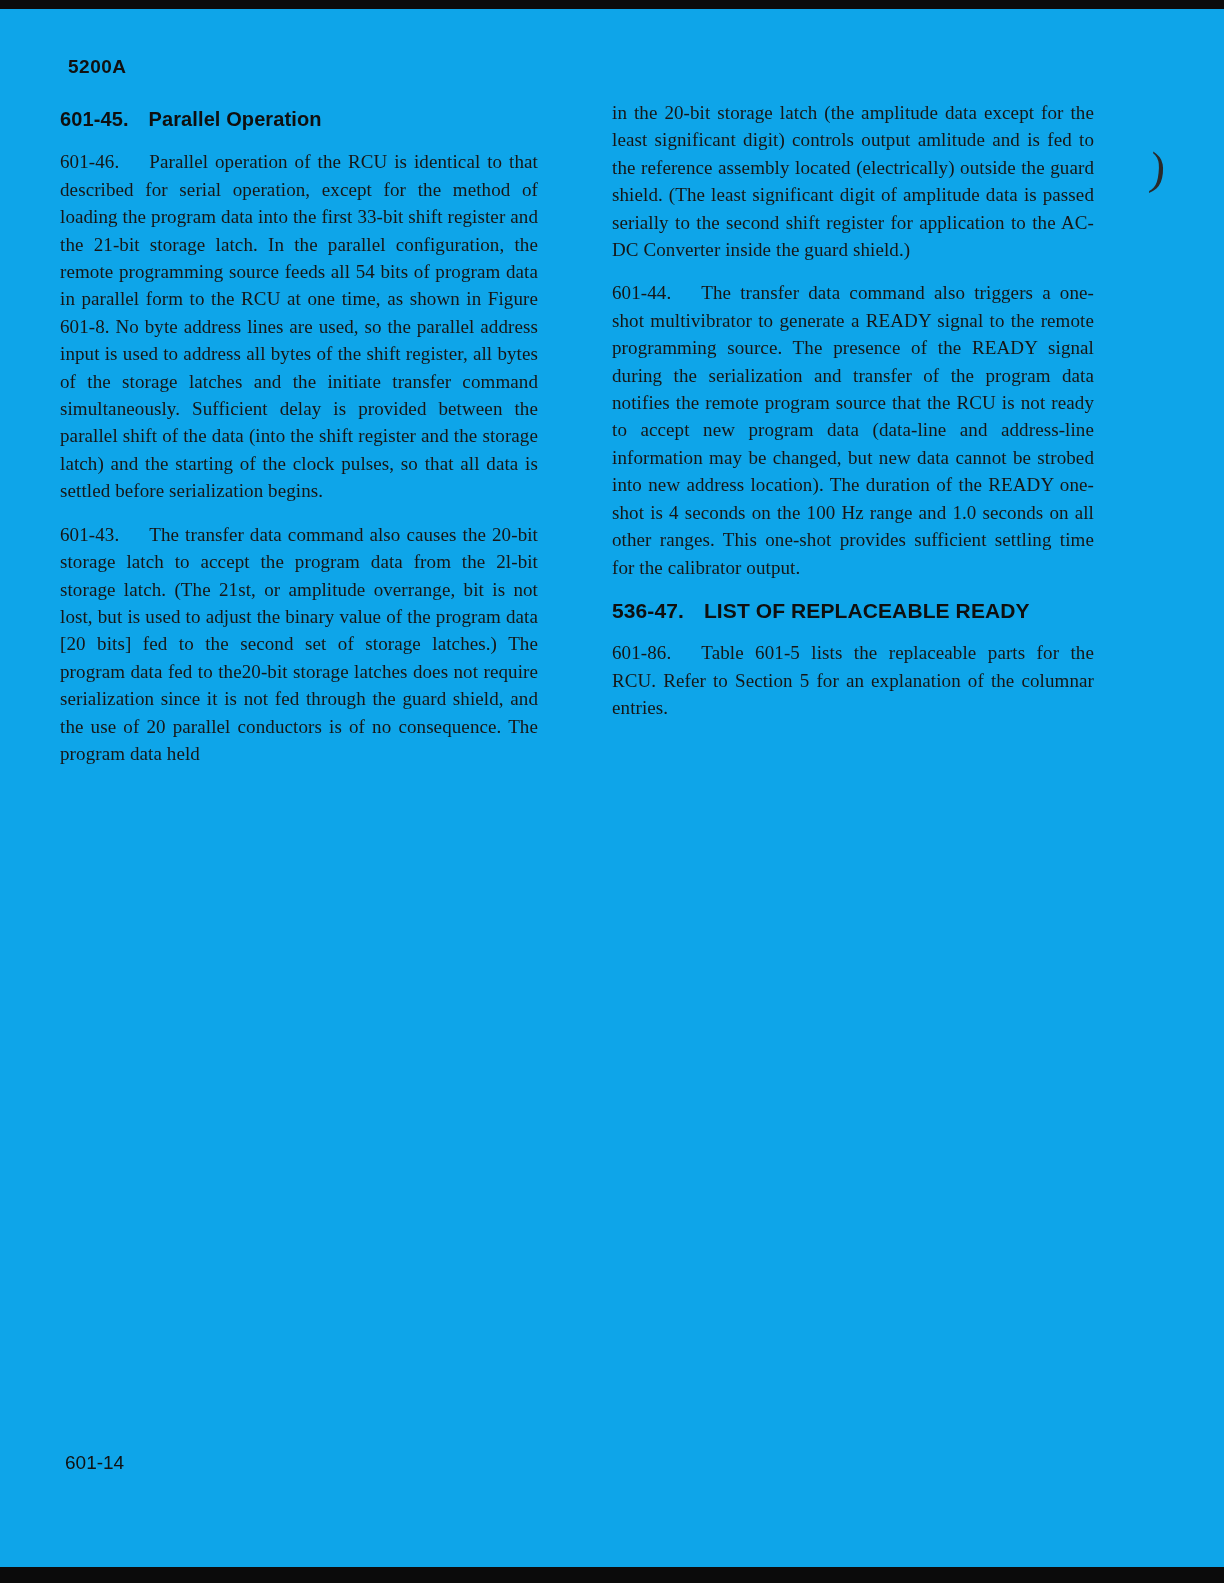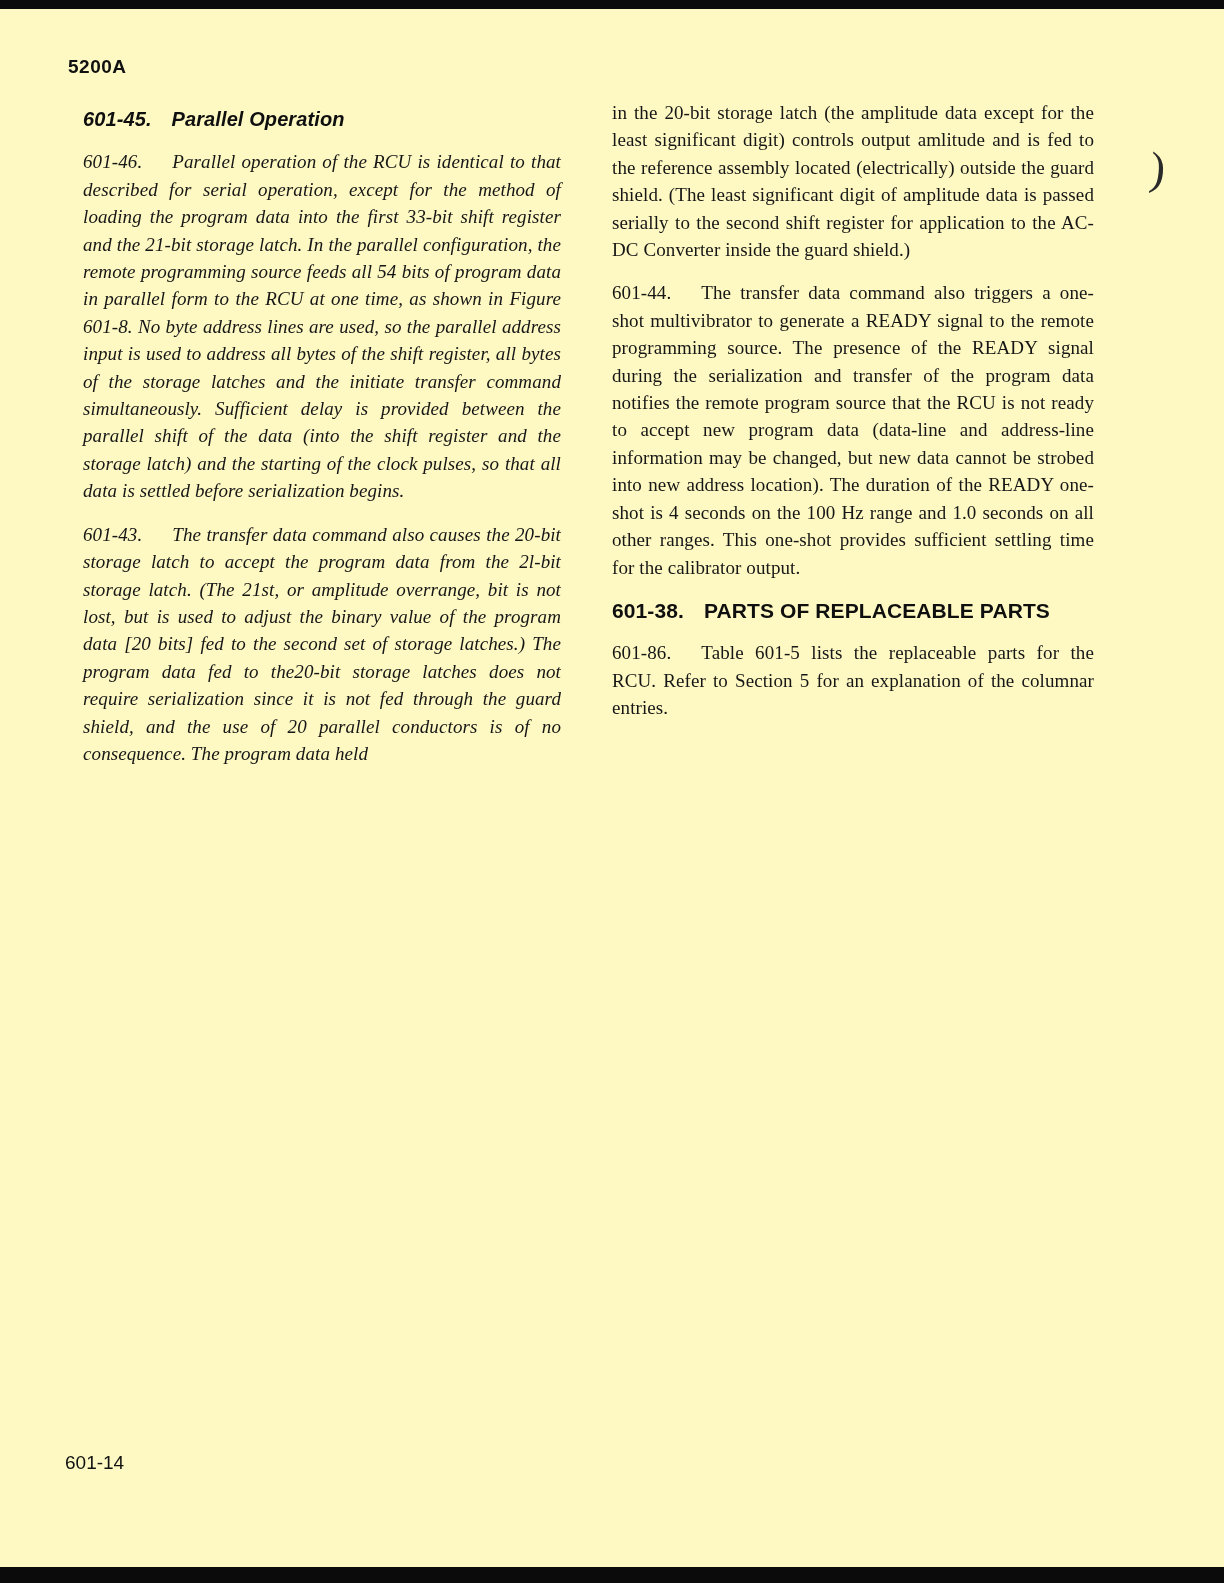--- a/index.html
+++ b/index.html
@@ -1,21 +1,21 @@
 <!DOCTYPE html>
 <html><head>
 <meta charset="utf-8">
 <style>
   * { margin: 0; padding: 0; box-sizing: border-box; }
   html, body { background: #d8d8d5; }
   .page {
     position: relative;
     width: 1224px;
     height: 1583px;
-    background: #fef9c3;
+    background: #0ea5e9;
     font-family: "Liberation Serif", serif;
     color: #161616;
     overflow: hidden;
     margin: 0 auto;
   }
   .scan-bar-top {
     position: absolute; top: 0; left: 0;
     width: 100%; height: 9px; background: #0b0b0b;
   }
   .scan-bar-bottom {
@@ -28,21 +28,21 @@
     font-weight: bold; font-size: 19px; letter-spacing: 0.5px;
     color: #111;
   }
   .col {
     position: absolute;
     font-size: 19px;
     line-height: 27.4px;
     text-align: justify;
     letter-spacing: 0.1px;
   }
-  .col-left  { top: 106px; left: 83px;  width: 478px; font-style: italic; }
+  .col-left  { top: 106px; left: 60px;  width: 478px; }
   .col-right { top: 99px;  left: 612px; width: 482px; }
   .sec-heading {
     font-family: "Liberation Sans", sans-serif;
     font-weight: bold;
     font-size: 20px;
     text-align: left;
     margin-bottom: 15px;
     color: #0f0f0f;
   }
   .sec-heading .num { margin-right: 20px; }
@@ -81,21 +81,21 @@
     <p class="body-para"><span class="pnum">601-43.</span><span>The transfer data command also causes the 20-bit storage latch to accept the program data from the 2l-bit storage latch. (The 21st, or amplitude overrange, bit is not lost, but is used to adjust the binary value of the program data [20 bits] fed to the second set of storage latches.) The program data fed to the20-bit storage latches does not require serialization since it is not fed through the guard shield, and the use of 20 parallel conductors is of no consequence. The program data held</span></p>
 
   </div>
 
   <div class="col col-right">
 
     <p class="body-para"><span>in the 20-bit storage latch (the amplitude data except for the least significant digit) controls output amlitude and is fed to the reference assembly located (electrically) outside the guard shield. (The least significant digit of amplitude data is passed serially to the second shift register for application to the AC-DC Converter inside the guard shield.)</span></p>
 
     <p class="body-para"><span class="pnum">601-44.</span><span>The transfer data command also triggers a one-shot multivibrator to generate a READY signal to the remote programming source. The presence of the READY signal during the serialization and transfer of the program data notifies the remote program source that the RCU is not ready to accept new program data (data-line and address-line information may be changed, but new data cannot be strobed into new address location). The duration of the READY one-shot is 4 seconds on the 100 Hz range and 1.0 seconds on all other ranges. This one-shot provides sufficient settling time for the calibrator output.</span></p>
 
-    <h2 class="sec-heading sec-heading-2"><span class="num">601-38.</span><span>PARTS OF REPLACEABLE PARTS</span></h2>
+    <h2 class="sec-heading sec-heading-2"><span class="num">536-47.</span><span>LIST OF REPLACEABLE READY</span></h2>
 
     <p class="body-para"><span class="pnum">601-86.</span><span>Table 601-5 lists the replaceable parts for the RCU. Refer to Section 5 for an explanation of the columnar entries.</span></p>
 
   </div>
 
   <div class="footer">601-14</div>
 
   <div class="scan-bar-bottom"></div>
 
 </div>

